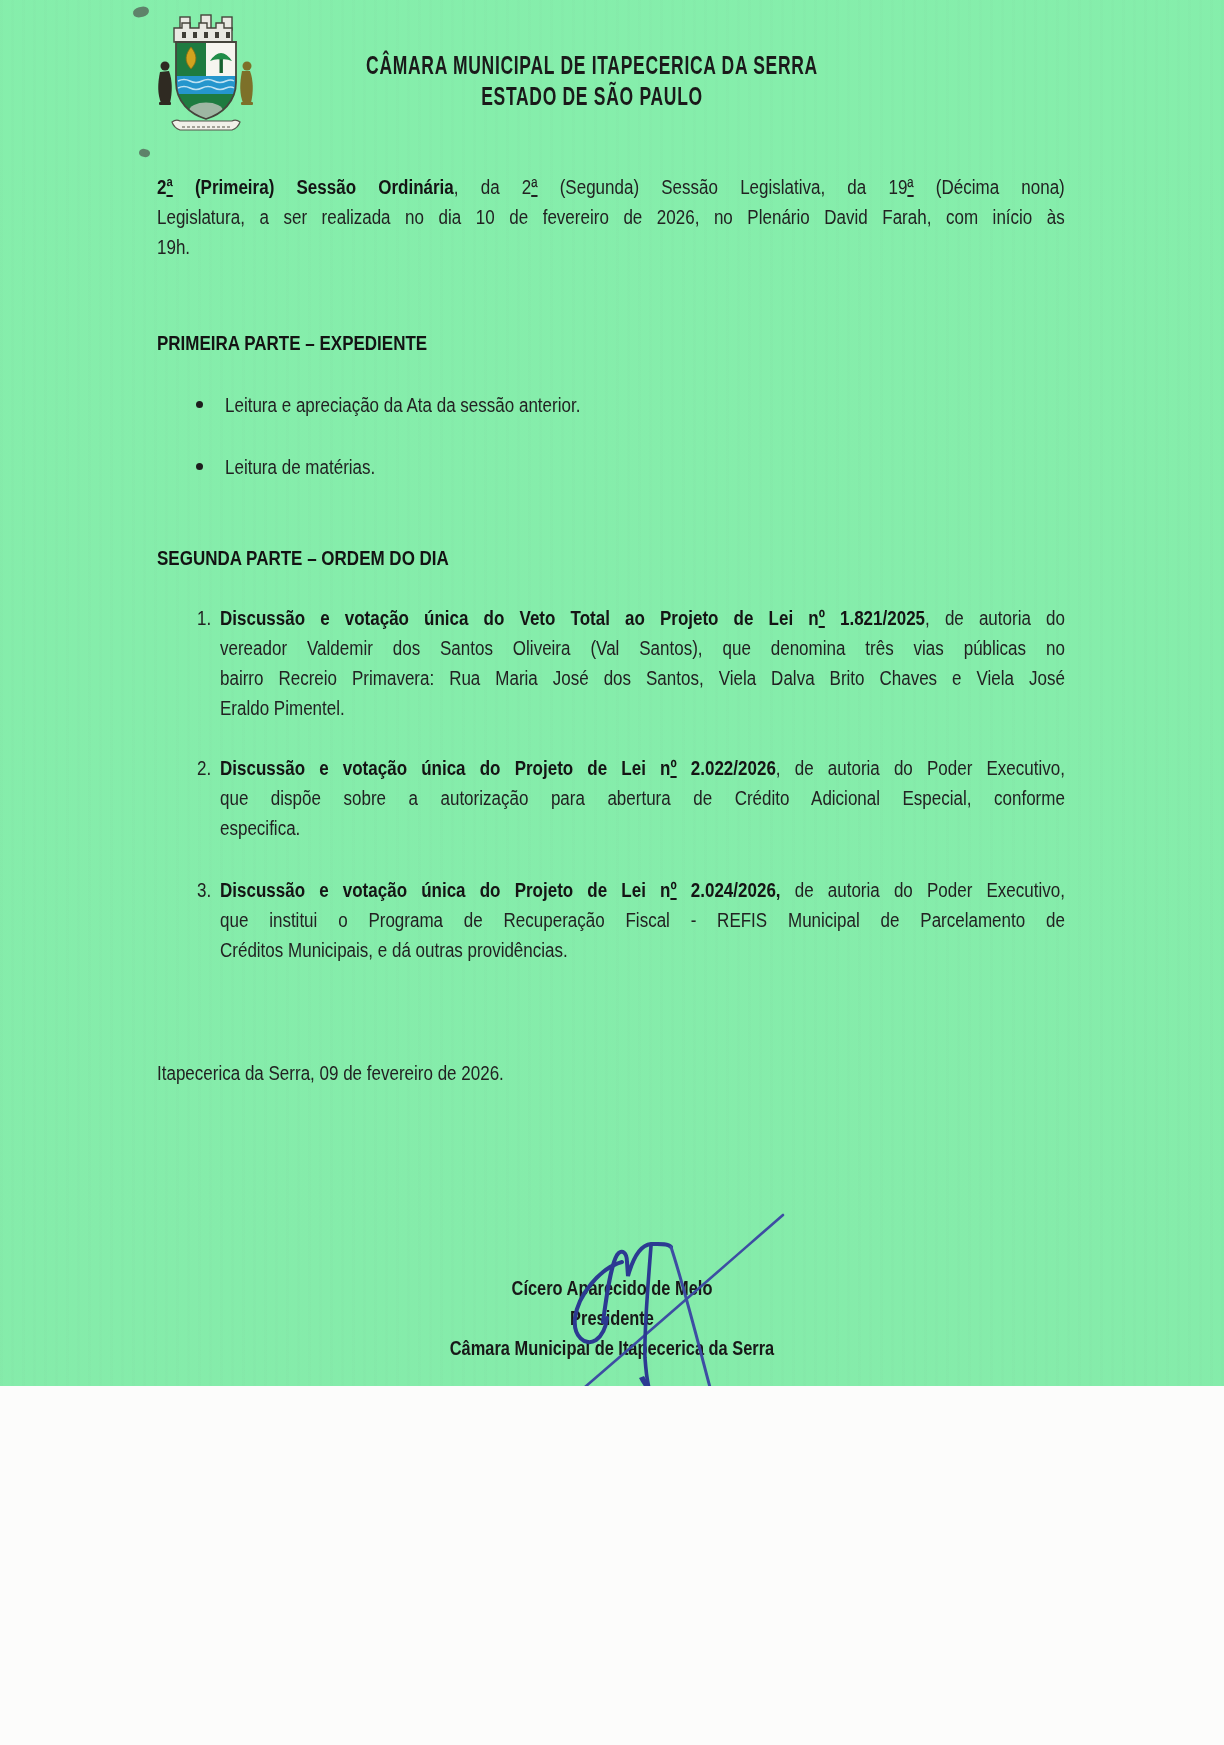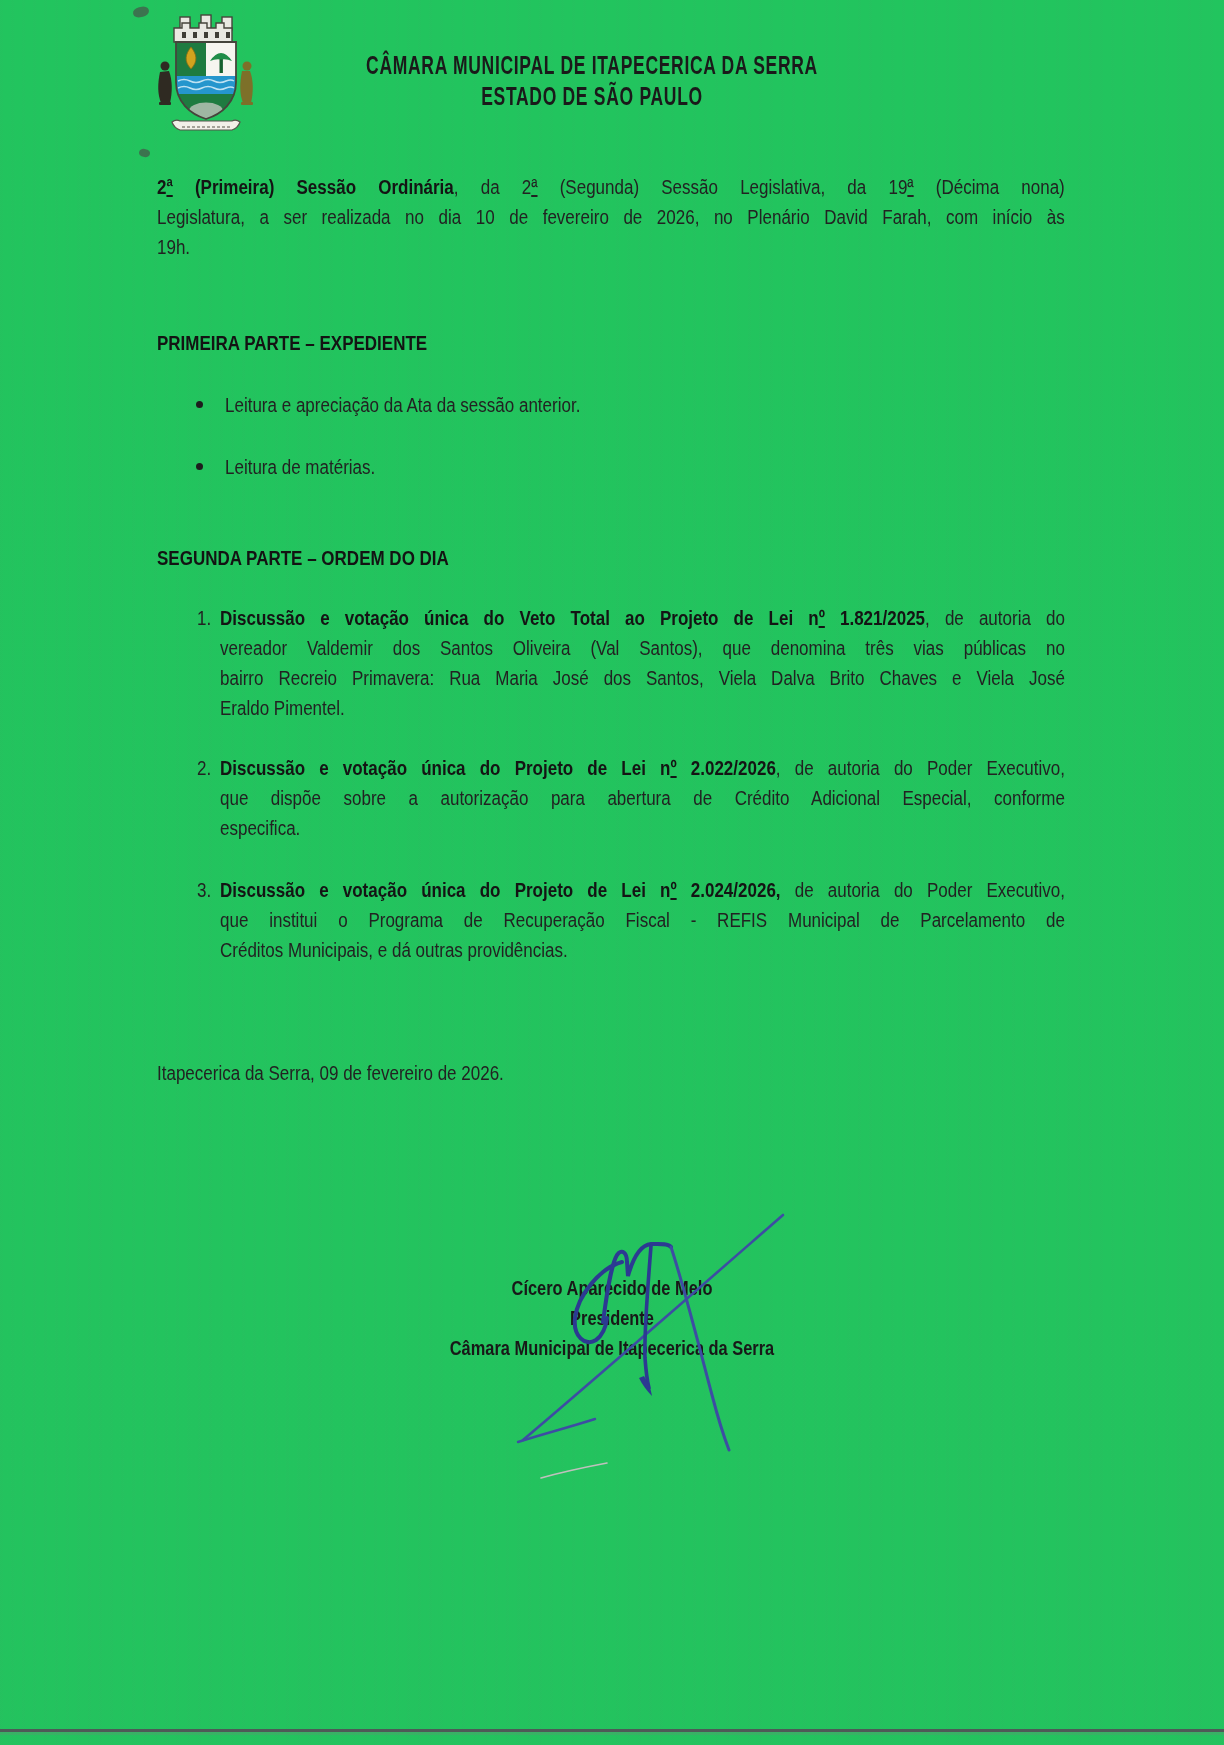--- a/index.html
+++ b/index.html
@@ -1,18 +1,18 @@
 <!DOCTYPE html>
 <html><head>
 <meta charset="utf-8">
 <style>
   html,body { margin:0; padding:0; background:#fcfcfb; }
   .page {
-    position:relative; width:1224px; height:1745px; overflow:hidden;
-    background:#22c55e;
+    position:relative; width:1224px; height:1386px; overflow:hidden;
+    background:#86efac;
     font-family:"Liberation Sans", sans-serif;
     color:#212121;
   }
   .page::before {
     content:""; position:absolute; inset:0; pointer-events:none;
     background:
       repeating-linear-gradient(90deg, rgba(110,120,115,0.018) 0 3px, rgba(0,0,0,0) 3px 11px),
       linear-gradient(180deg, rgba(0,0,0,0.004) 0%, rgba(95,105,100,0.025) 100%);
   }
 

